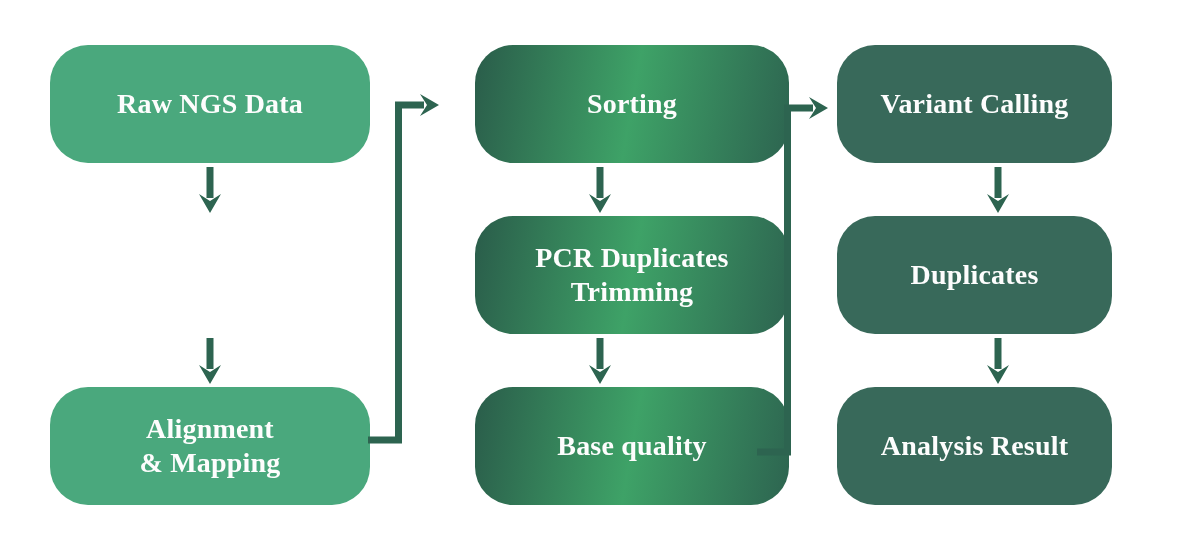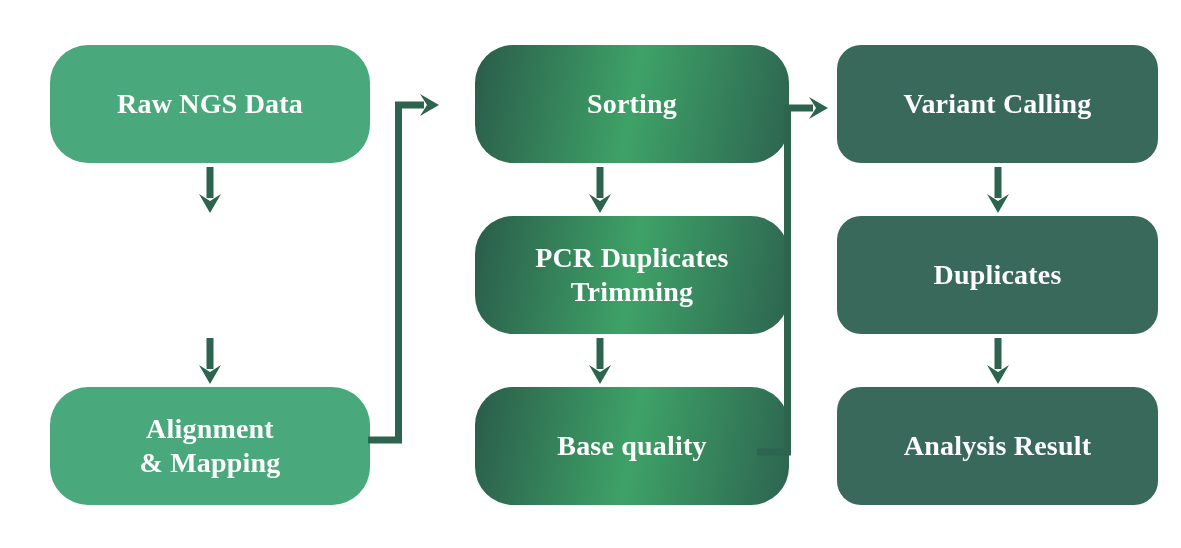--- a/index.html
+++ b/index.html
@@ -29,21 +29,21 @@
     font-size: 28px;
     line-height: 34px;
     text-align: center;
     letter-spacing: 0.2px;
     font-family: Liberation Serif, serif;
   }
   .label span { display: block; }
   
   .c0 { left: 50px;  width: 320px; }
   .c1 { left: 443px; width: 314px; margin-left: 32px; }
-  .c2 { left: 837px; width: 321px; border-radius: 24px; }
+  .c2 { left: 837px; width: 275px; }
   
   .r0 { top: 45px; }
   .r1 { top: 216px; }
   .r2 { top: 387px; }
   
   .stage1 { background: #4aa87d; }
   .stage2 { background: linear-gradient(100deg, #2a5c4a 0%, #3ea267 50%, #2d6450 100%); }
   .stage3 { background: #38695a; }
 
   .arrow-layer {

